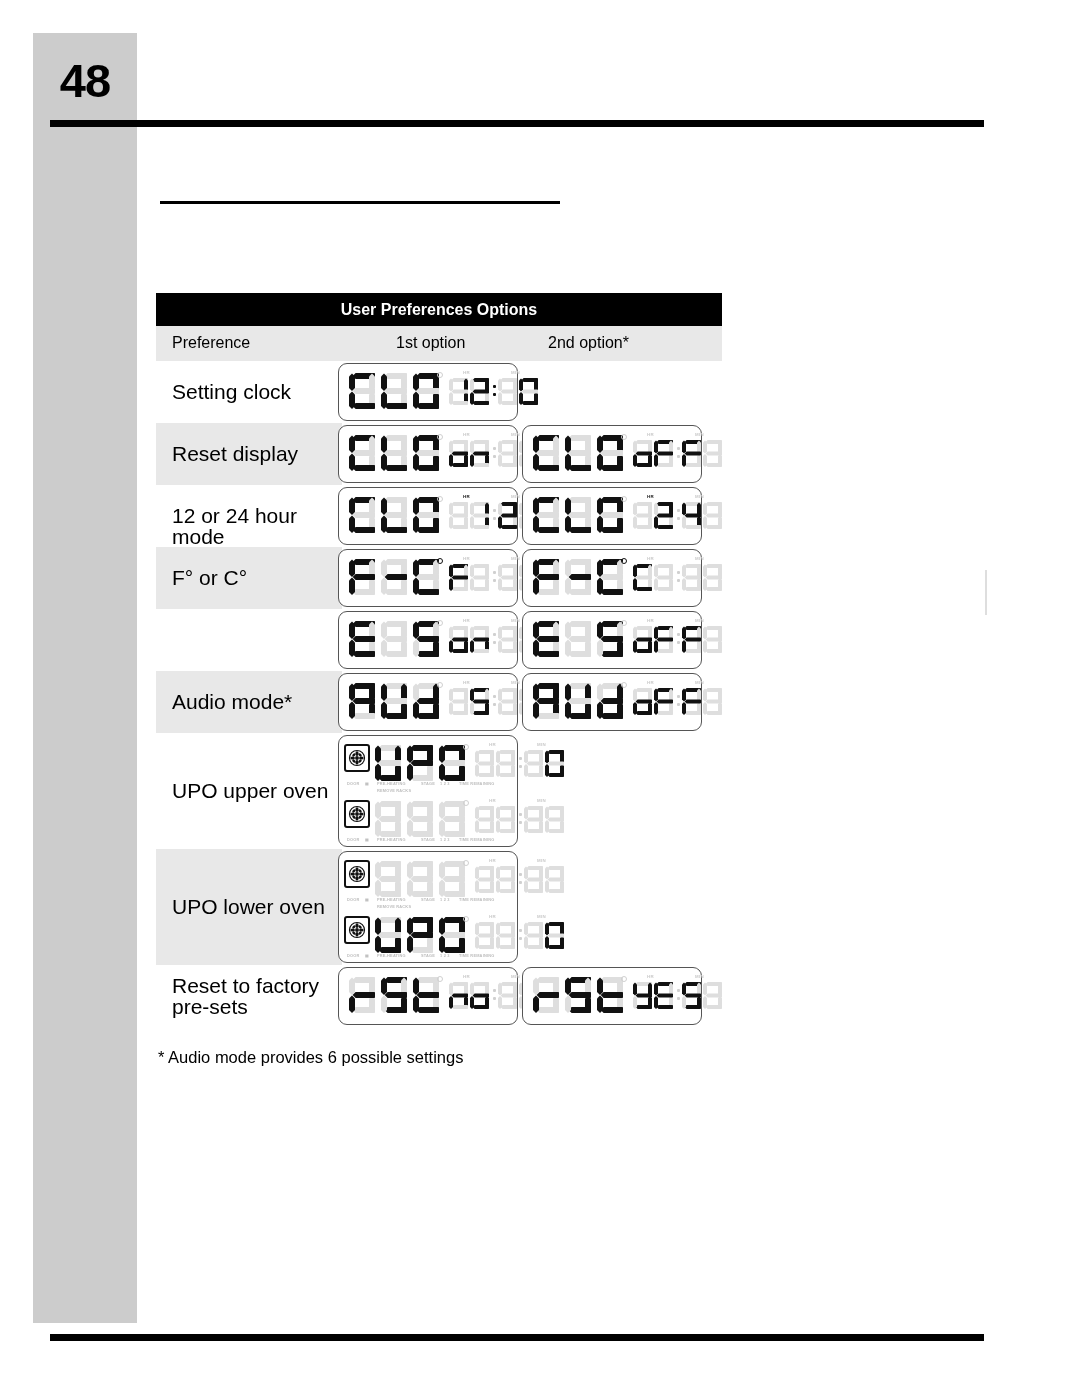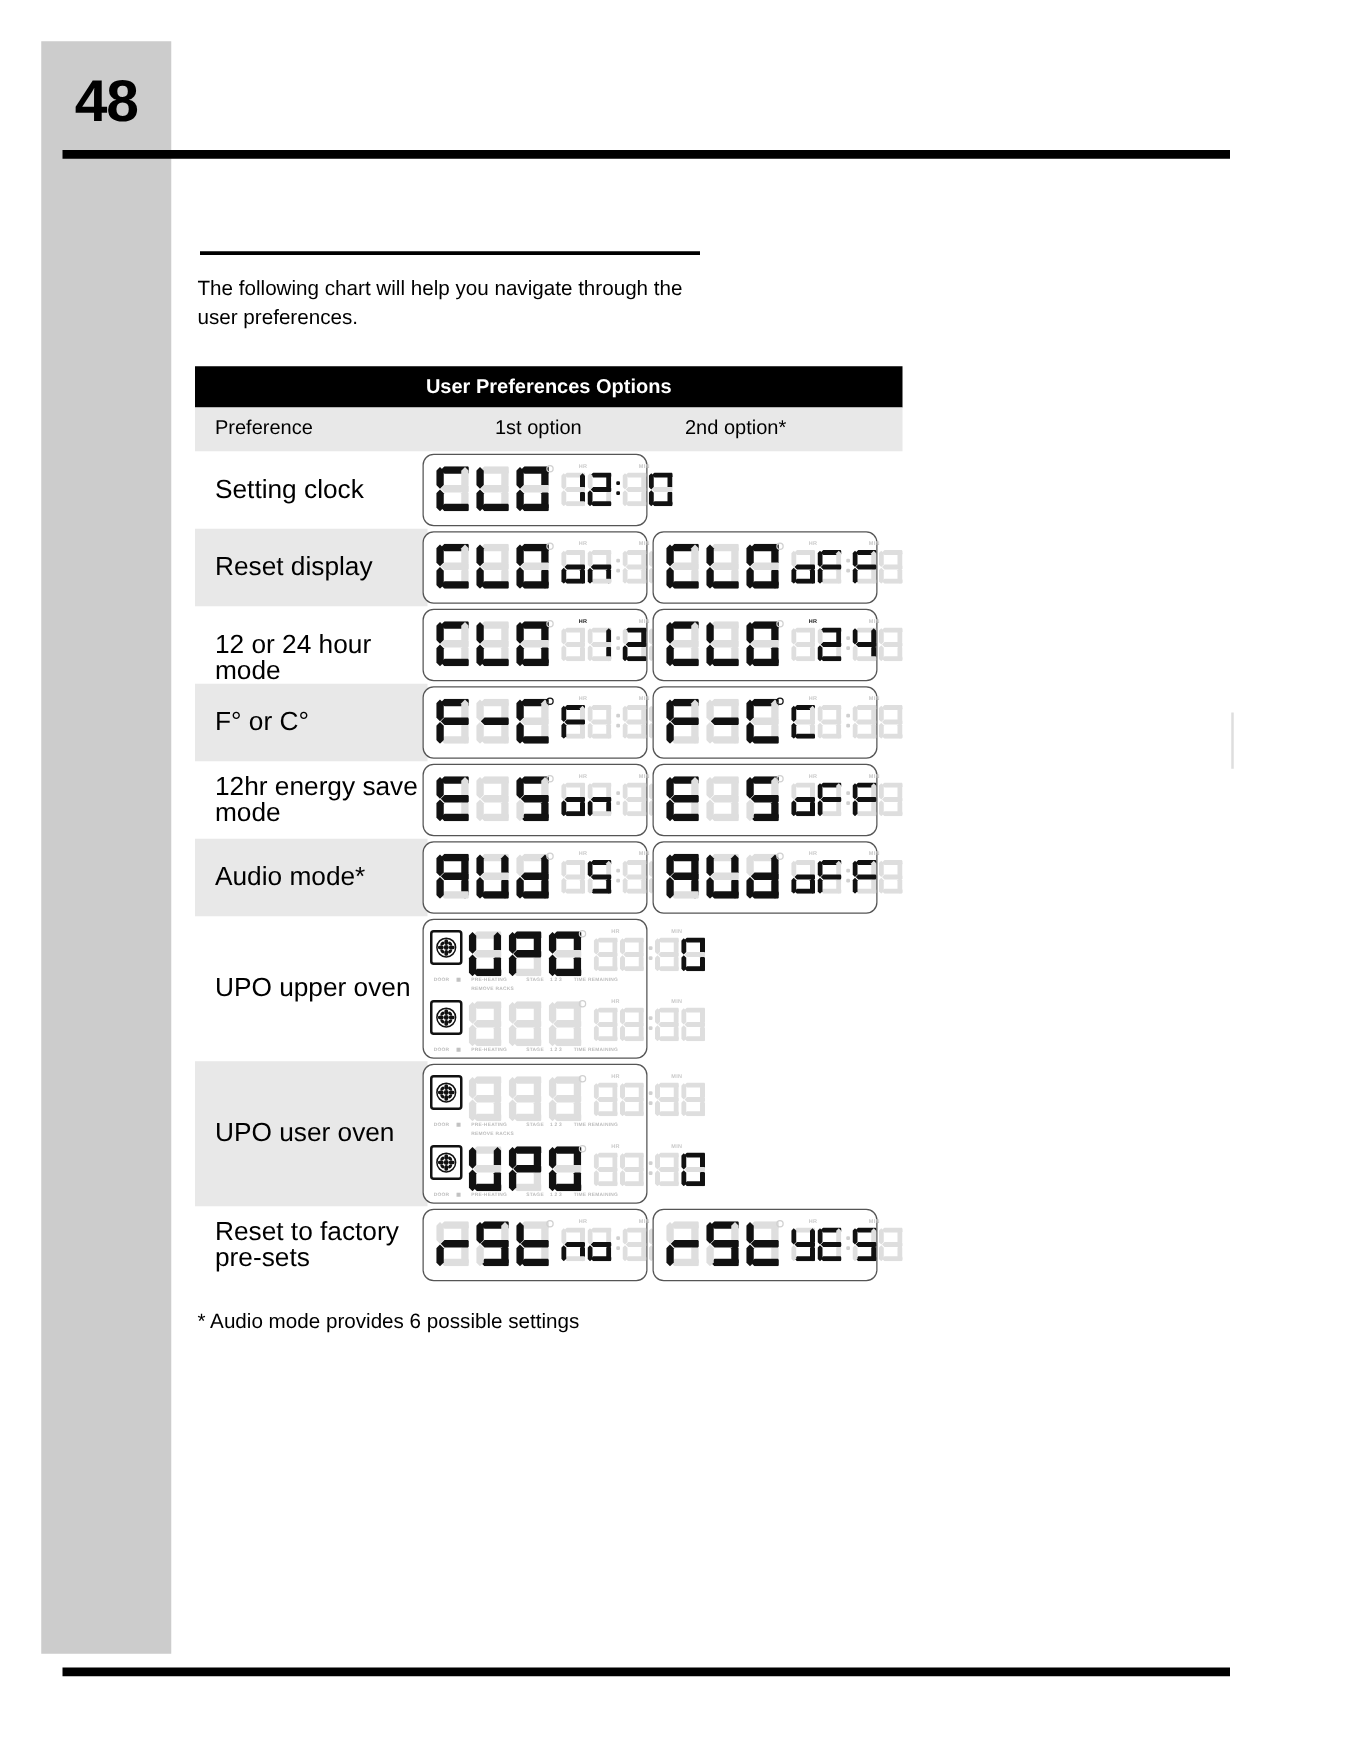--- a/index.html
+++ b/index.html
@@ -149,21 +149,20 @@
 </head>
 <body>
 
 <div class="page">
 
   <div class="side-strip"></div>
   <div class="page-num">48</div>
   <div class="header-rule"></div>
 
   <div class="sect-rule"></div>
-  <div class="intro">The following chart will help you navigate through the user preferences.</div>
 
   <div class="table">
     <div class="tbl-title">User Preferences Options</div>
     <div class="tbl-subhead">
       <span class="c0">Preference</span>
       <span class="c1">1st option</span>
       <span class="c2">2nd option*</span>
     </div>
     <div class="tbl-body" id="tbl-body" style="position: relative; height: 666px;">
         <div class="row " style="position:absolute;left:0;top:0px;width:566px;height:62px">
@@ -723,21 +722,20 @@
                     <path class="seg-off" d="M 0 16.1 l 2 -2 l 2 2 l 0 8.9 l -2 2 l -2 -2 z"></path>
                     <path class="seg-off" d="M 0 2.6 l 2 -2 l 2 2 l 0 8.9 l -2 2 l -2 -2 z"></path>
                     <path class="seg-off" d="M 2.6 13.5 l 2 -2 l 13.8 0 l 2 2 l -2 2 l -13.8 0 z"></path>
                   </svg></span>
     </div>
             </div>
           </div>
         </div>
         <div class="row " style="position:absolute;left:0;top:248px;width:566px;height:62px">
           <div class="band"></div>
-          <div class="label" style="top:10px">12hr energy save mode</div>
           <div class="opt o1" style="top:2px">
             <div class="lcd single">
               <div class="bigdigits" style="left:10px;top:9px">
       <span class="sevenseg" style="margin-right:3px"><svg width="26" height="36" viewBox="0 0 26 36" xmlns="http://www.w3.org/2000/svg">
                     <path class="seg-on" d="M 3.6 3 l 3 -3 l 18.8 0 l 3 3 l -3 3 l -18.8 0 z"></path>
                     <path class="seg-off" d="M 20 3.6 l 3 -3 l 3 3 l 0 11.4 l -3 3 l -3 -3 z"></path>
                     <path class="seg-off" d="M 20 21.6 l 3 -3 l 3 3 l 0 11.4 l -3 3 l -3 -3 z"></path>
                     <path class="seg-on" d="M 3.6 33 l 3 -3 l 18.8 0 l 3 3 l -3 3 l -18.8 0 z"></path>
                     <path class="seg-on" d="M 0 21.6 l 3 -3 l 3 3 l 0 11.4 l -3 3 l -3 -3 z"></path>
                     <path class="seg-on" d="M 0 3.6 l 3 -3 l 3 3 l 0 11.4 l -3 3 l -3 -3 z"></path>
@@ -1248,21 +1246,21 @@
         <span class="ml" style="left:38px">PRE-HEATING</span>
         <span class="ml" style="left:82px">STAGE</span>
         <span class="ml" style="left:101px">1 2 3</span>
         <span class="ml" style="left:120px">TIME REMAINING</span>
       </div>
             </div>
           </div>
         </div>
         <div class="row alt" style="position:absolute;left:0;top:488px;width:566px;height:116px">
           <div class="band"></div>
-          <div class="label" style="top:47px">UPO user oven</div>
+          <div class="label" style="top:47px">UPO lower oven</div>
           <div class="opt o1" style="top:2px">
             <div class="lcd dual">
               <div class="fan " style="top:8px">
                 <svg width="18" height="18" viewBox="0 0 24 24">
     <circle cx="12" cy="12" r="10" fill="none" stroke="#111" stroke-width="1.6"></circle>
     <circle cx="12" cy="12" r="2.6" fill="#111"></circle>
     <g fill="#111">
       <ellipse cx="12" cy="6.2" rx="2.1" ry="3.1"></ellipse>
       <ellipse cx="12" cy="17.8" rx="2.1" ry="3.1"></ellipse>
       <ellipse cx="6.2" cy="12" rx="3.1" ry="2.1"></ellipse>

